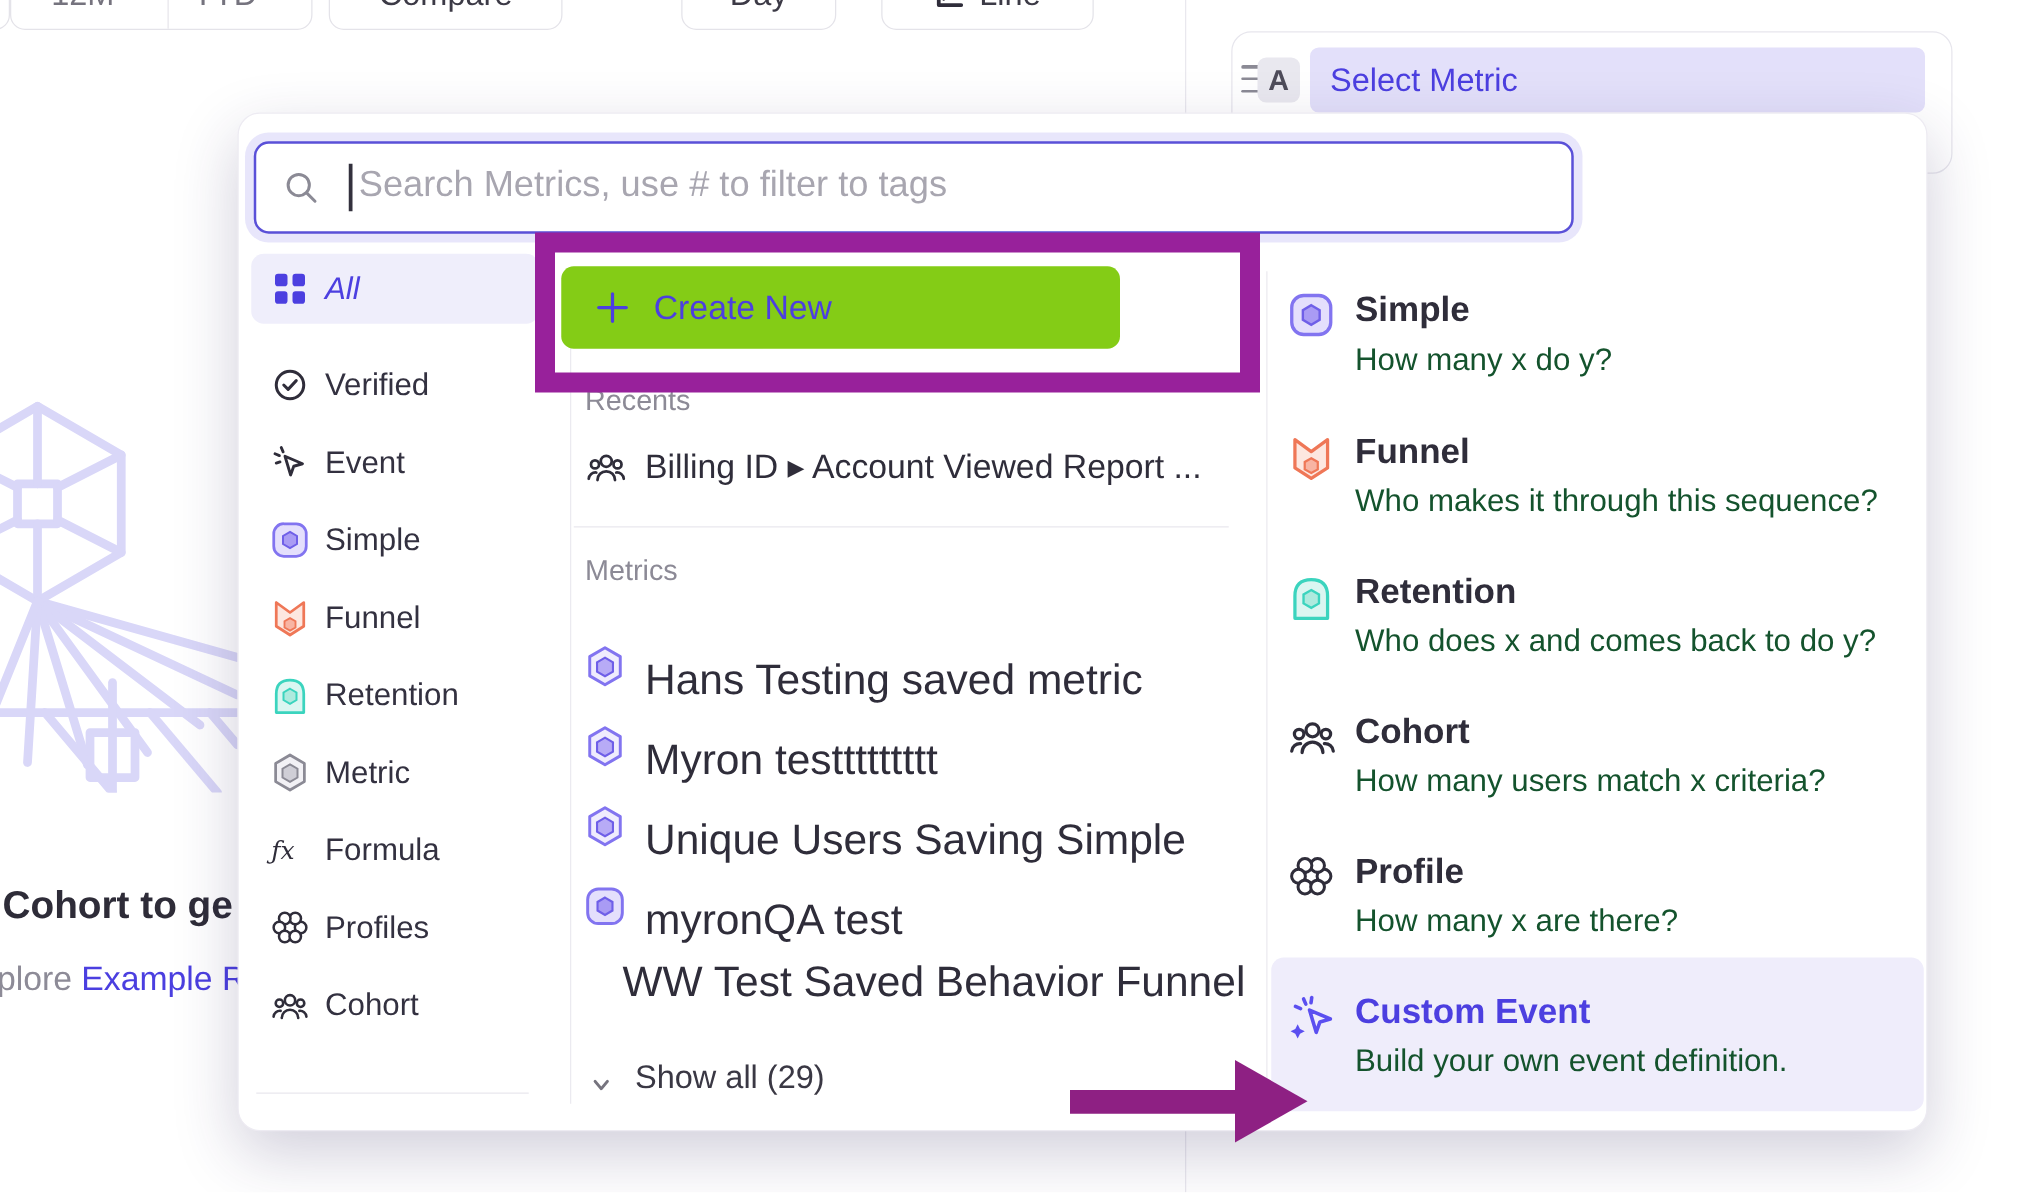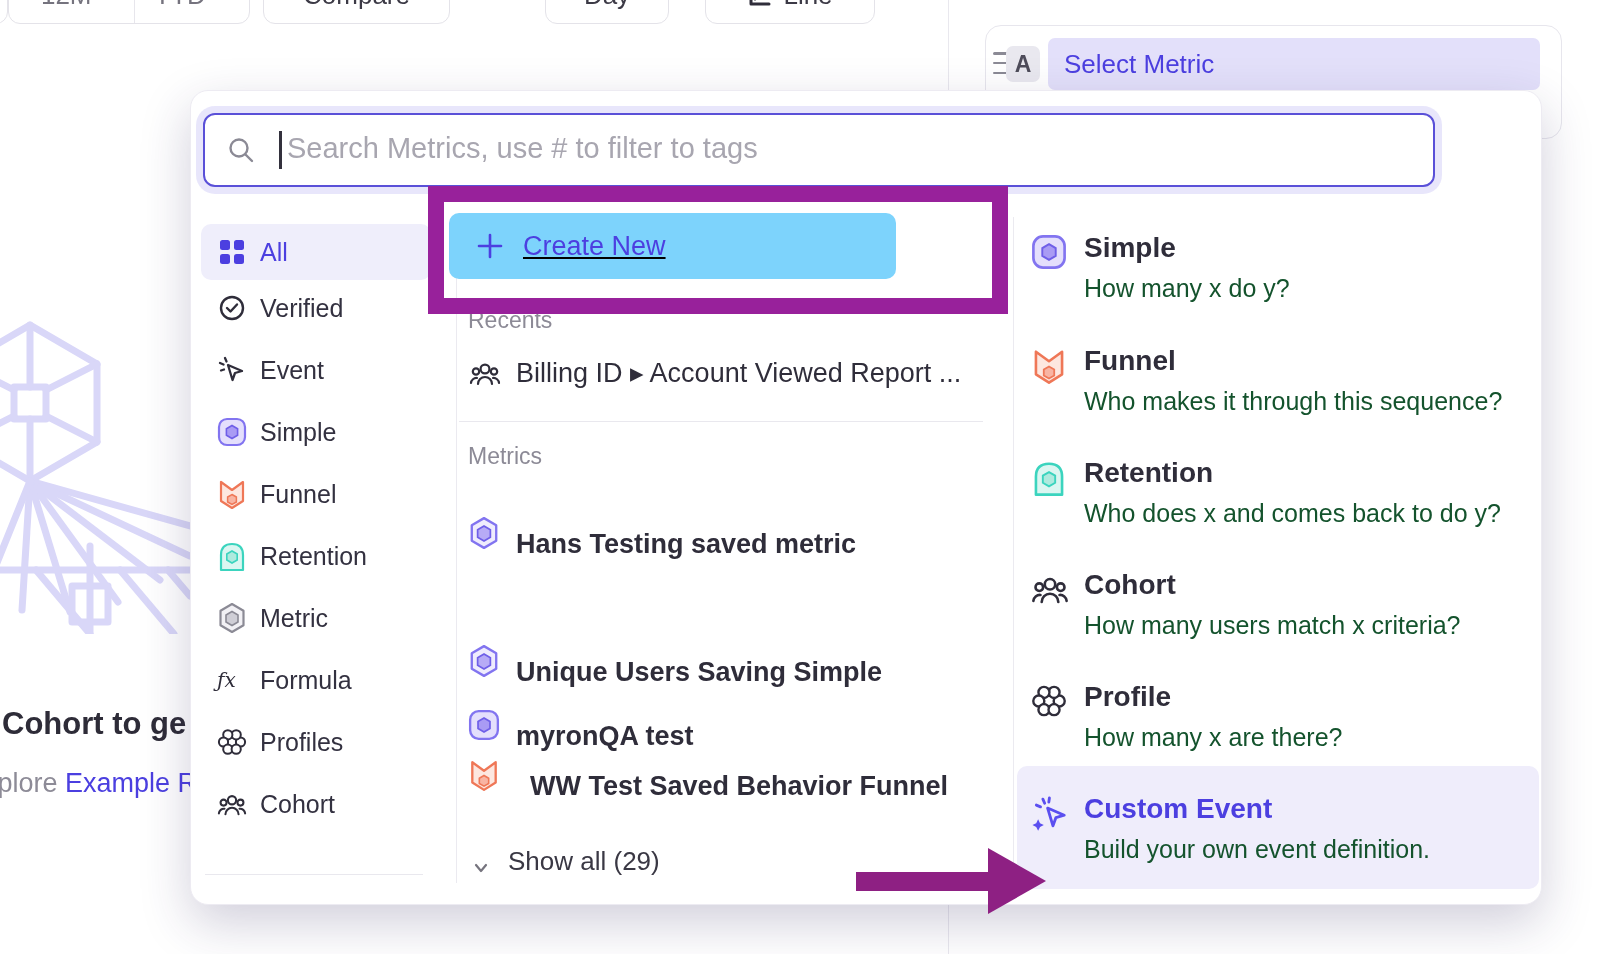--- a/index.html
+++ b/index.html
@@ -30,48 +30,48 @@
   
   .bg-illustration{left:0;top:318px;z-index:1;}
   .bg-headline{left:2px;top:706px;font-size:31px;font-weight:bold;color:#2e2c38;white-space:nowrap;z-index:1;}
   .bg-subline{left:-16px;top:768px;font-size:27px;white-space:nowrap;z-index:1;}
   .bg-subline .gray{color:#8d8b97;}
   .bg-subline .link{color:#4b3fe0;font-weight:500;margin-top:23px;}
 
   
   .modal{left:190px;top:90px;width:1352px;height:815px;background:#fff;border:1px solid #edebf2;
          border-radius:18px;box-shadow:0 18px 50px rgba(45,35,90,.22);z-index:5;overflow:hidden;box-sizing:border-box;}
-  .search{position:absolute;left:12px;top:22px;width:1232px;height:74px;border:2.5px solid #5a50d8;border-radius:12px;
+  .search{position:absolute;left:12px;top:22px;width:1056px;height:74px;border:2.5px solid #5a50d8;border-radius:12px;
           box-sizing:border-box;background:#fff;box-shadow:0 0 0 7px rgba(110,100,230,.16);}
   .search .caret{position:absolute;left:74px;top:16px;width:2.5px;height:38px;background:#33313d;}
   .search .ph{position:absolute;left:82px;top:17px;font-size:29px;color:#a8a6b0;white-space:nowrap;}
   .search .mag{position:absolute;left:22px;top:21px;}
 
   
   .sb-item{position:absolute;left:10px;width:230px;height:56px;display:flex;align-items:center;}
   .sb-item .ic{margin-left:16px;width:30px;height:32px;flex:0 0 30px;display:flex;align-items:center;}
   .sb-item .lbl{margin-left:13px;font-size:25px;color:#333140;font-weight:500;}
   .sb-item.sel{background:#efeefb;border-radius:10px;}
   .sb-item.sel .lbl{color:#4c3fe0;}
   .sb-divider{position:absolute;left:14px;top:783px;width:218px;height:1px;background:#e9e8ee;}
 
   .col-sep-1{position:absolute;left:265px;top:126px;width:1px;height:666px;background:#ebeaf0;}
   .col-sep-2{position:absolute;left:822px;top:126px;width:1px;height:666px;background:#ebeaf0;}
 
   
-  .create-new{position:absolute;left:258px;top:122px;width:447px;height:66px;background:#7dd3fc;border-radius:10px;
-              display:flex;align-items:center;text-decoration:underline;}
+  .create-new{position:absolute;left:258px;top:122px;width:447px;height:66px;background:#84cc16;border-radius:10px;
+              display:flex;align-items:center;}
   .create-new .plus{margin-left:26px;}
   .create-new .lbl{margin-left:18px;font-size:27px;font-weight:500;color:#4c3fe0;}
   .sec-label{position:absolute;left:277px;font-size:23px;color:#8c8a96;}
   .recent-item{position:absolute;left:277px;top:258px;height:48px;display:flex;align-items:center;}
   .recent-item .lbl{margin-left:14px;font-size:27px;font-weight:500;color:#2f2d3a;white-space:nowrap;}
   .mid-divider{position:absolute;left:268px;top:330px;width:524px;height:1px;background:#e9e8ee;}
   .m-row{position:absolute;left:277px;width:520px;height:62px;display:flex;align-items:center;}
-  .m-row .lbl{margin-left:16px;font-size:27px;font-weight:700;color:#2f2d3a;white-space:nowrap;margin-top:22px;}
+  .m-row .lbl{margin-left:16px;font-size:34px;font-weight:400;color:#2f2d3a;white-space:nowrap;margin-top:22px;}
   .show-all{position:absolute;left:281px;top:740px;height:46px;display:flex;align-items:flex-end;}
   .show-all .lbl{margin-left:18px;font-size:26px;font-weight:500;color:#3a3844;}
 
   
   .t-row{position:absolute;left:826px;width:522px;}
   .t-row .ic{position:absolute;left:14px;top:2px;}
   .t-row .title{position:absolute;left:67px;top:0;font-size:28px;font-weight:600;color:#2f2d3a;white-space:nowrap;}
   .t-row .desc{position:absolute;left:67px;top:42px;font-size:25px;color:#14532d;white-space:nowrap;}
   .t-row.hl{background:#efedfb;border-radius:10px;left:826px;width:522px;height:123px;}
   .t-row.hl .title{color:#4c3fe0;}
@@ -162,21 +162,21 @@
         <circle cx="12" cy="12" r="8.5" stroke="#8b8a95" stroke-width="2.4" fill="none"></circle>
         <line x1="18.5" y1="18.5" x2="25" y2="25" stroke="#8b8a95" stroke-width="2.4" stroke-linecap="round"></line>
       </svg>
       <div class="caret"></div>
       <div class="ph">Search Metrics, use # to filter to tags</div>
     </div>
 
     <div class="col-sep-1"></div>
     <div class="col-sep-2"></div>
 
-    <div class="sb-item sel" style="top:133px;">
+    <div class="sb-item sel" style="top:112px;font-style:italic;">
       <span class="ic">
         <svg width="30" height="30" viewBox="0 0 30 30">
             <g fill="#4c3fe0">
               <rect x="3" y="3" width="10" height="10" rx="2.5"></rect>
               <rect x="17" y="3" width="10" height="10" rx="2.5"></rect>
               <rect x="3" y="17" width="10" height="10" rx="2.5"></rect>
               <rect x="17" y="17" width="10" height="10" rx="2.5"></rect>
             </g>
           </svg>
       </span>
@@ -310,20 +310,27 @@
 
     <div class="mid-divider"></div>
     <div class="sec-label" style="top:352px;">Metrics</div>
 
     <div class="m-row" style="top:411px;">
       <svg width="32" height="34" viewBox="0 0 30 32">
           <polygon points="15,2 26.5,8.75 26.5,23.25 15,30 3.5,23.25 3.5,8.75" fill="#efecfd" stroke="#8274f0" stroke-width="2.2" stroke-linejoin="round"></polygon>
           <polygon points="15,9.5 21,13 21,20 15,23.5 9,20 9,13" fill="#b7abf6" stroke="#6f5fe8" stroke-width="1.6"></polygon>
         </svg>
       <span class="lbl">Hans Testing saved metric</span>
+    </div>
+    <div class="m-row" style="top:475px;">
+      <svg width="32" height="34" viewBox="0 0 30 32">
+          <polygon points="15,2 26.5,8.75 26.5,23.25 15,30 3.5,23.25 3.5,8.75" fill="#efecfd" stroke="#8274f0" stroke-width="2.2" stroke-linejoin="round"></polygon>
+          <polygon points="15,9.5 21,13 21,20 15,23.5 9,20 9,13" fill="#b7abf6" stroke="#6f5fe8" stroke-width="1.6"></polygon>
+        </svg>
+      <span class="lbl">Myron testtttttttt</span>
     </div>
     <div class="m-row" style="top:539px;">
       <svg width="32" height="34" viewBox="0 0 30 32">
           <polygon points="15,2 26.5,8.75 26.5,23.25 15,30 3.5,23.25 3.5,8.75" fill="#efecfd" stroke="#8274f0" stroke-width="2.2" stroke-linejoin="round"></polygon>
           <polygon points="15,9.5 21,13 21,20 15,23.5 9,20 9,13" fill="#b7abf6" stroke="#6f5fe8" stroke-width="1.6"></polygon>
         </svg>
       <span class="lbl">Unique Users Saving Simple</span>
     </div>
     <div class="m-row" style="top:603px;">
       <svg width="32" height="32" viewBox="0 0 30 30">

